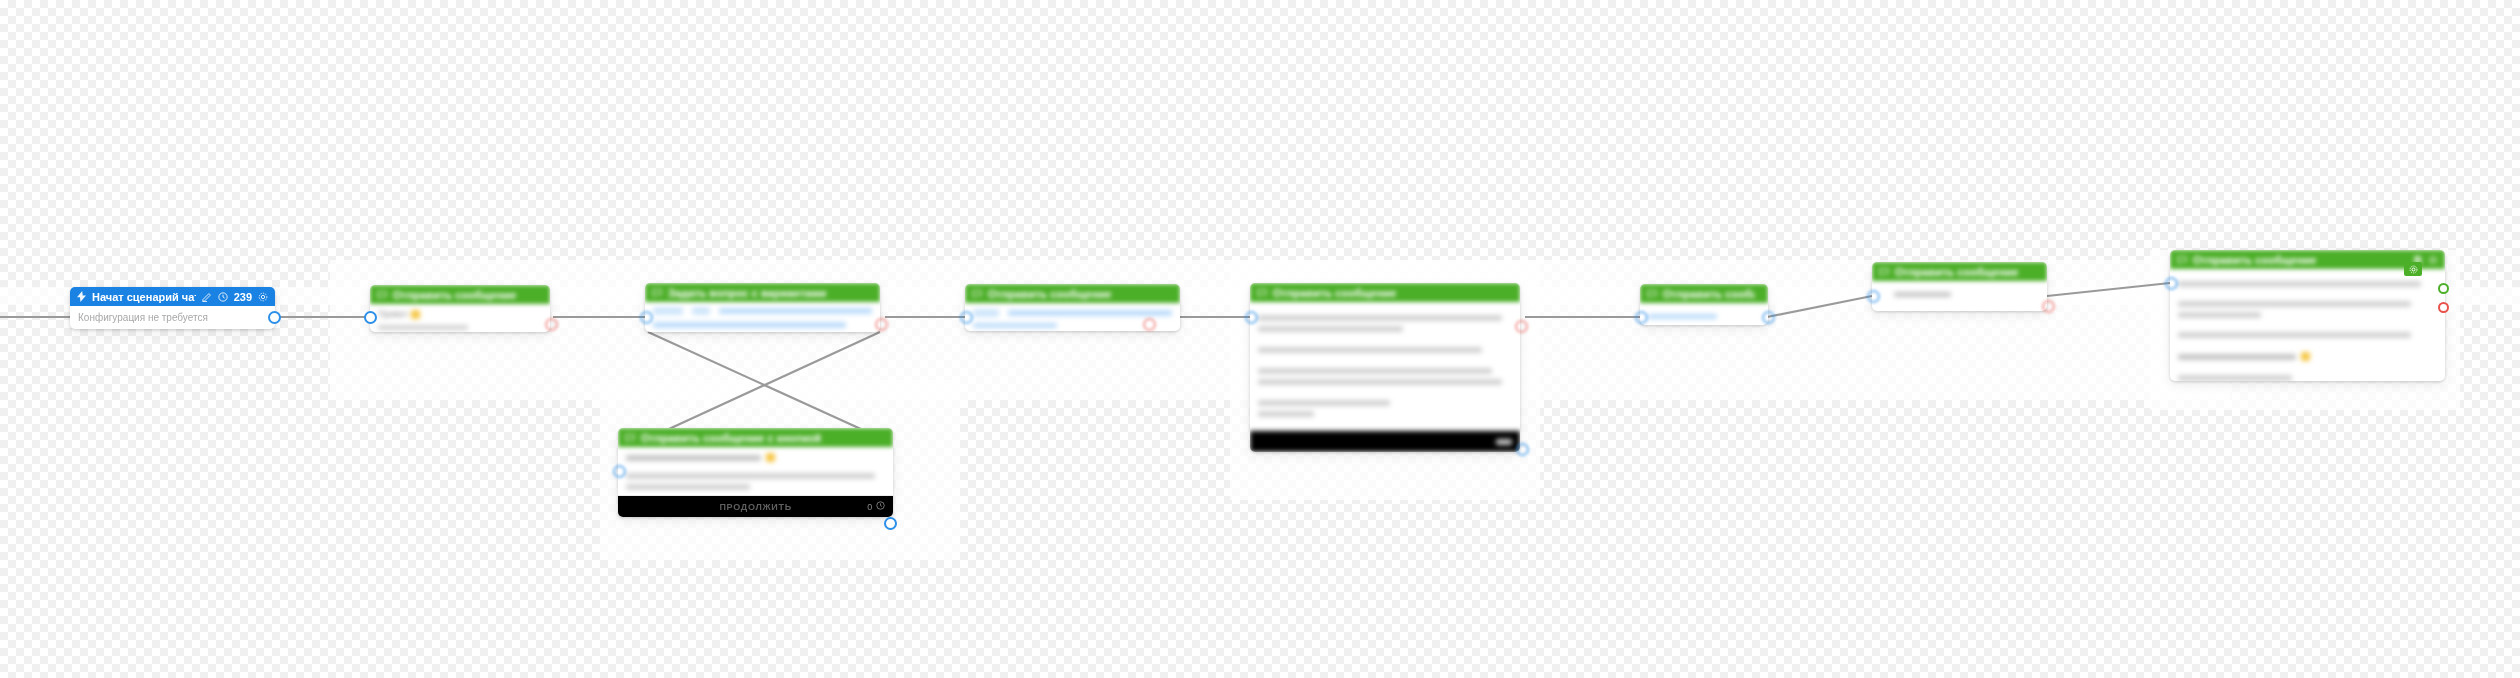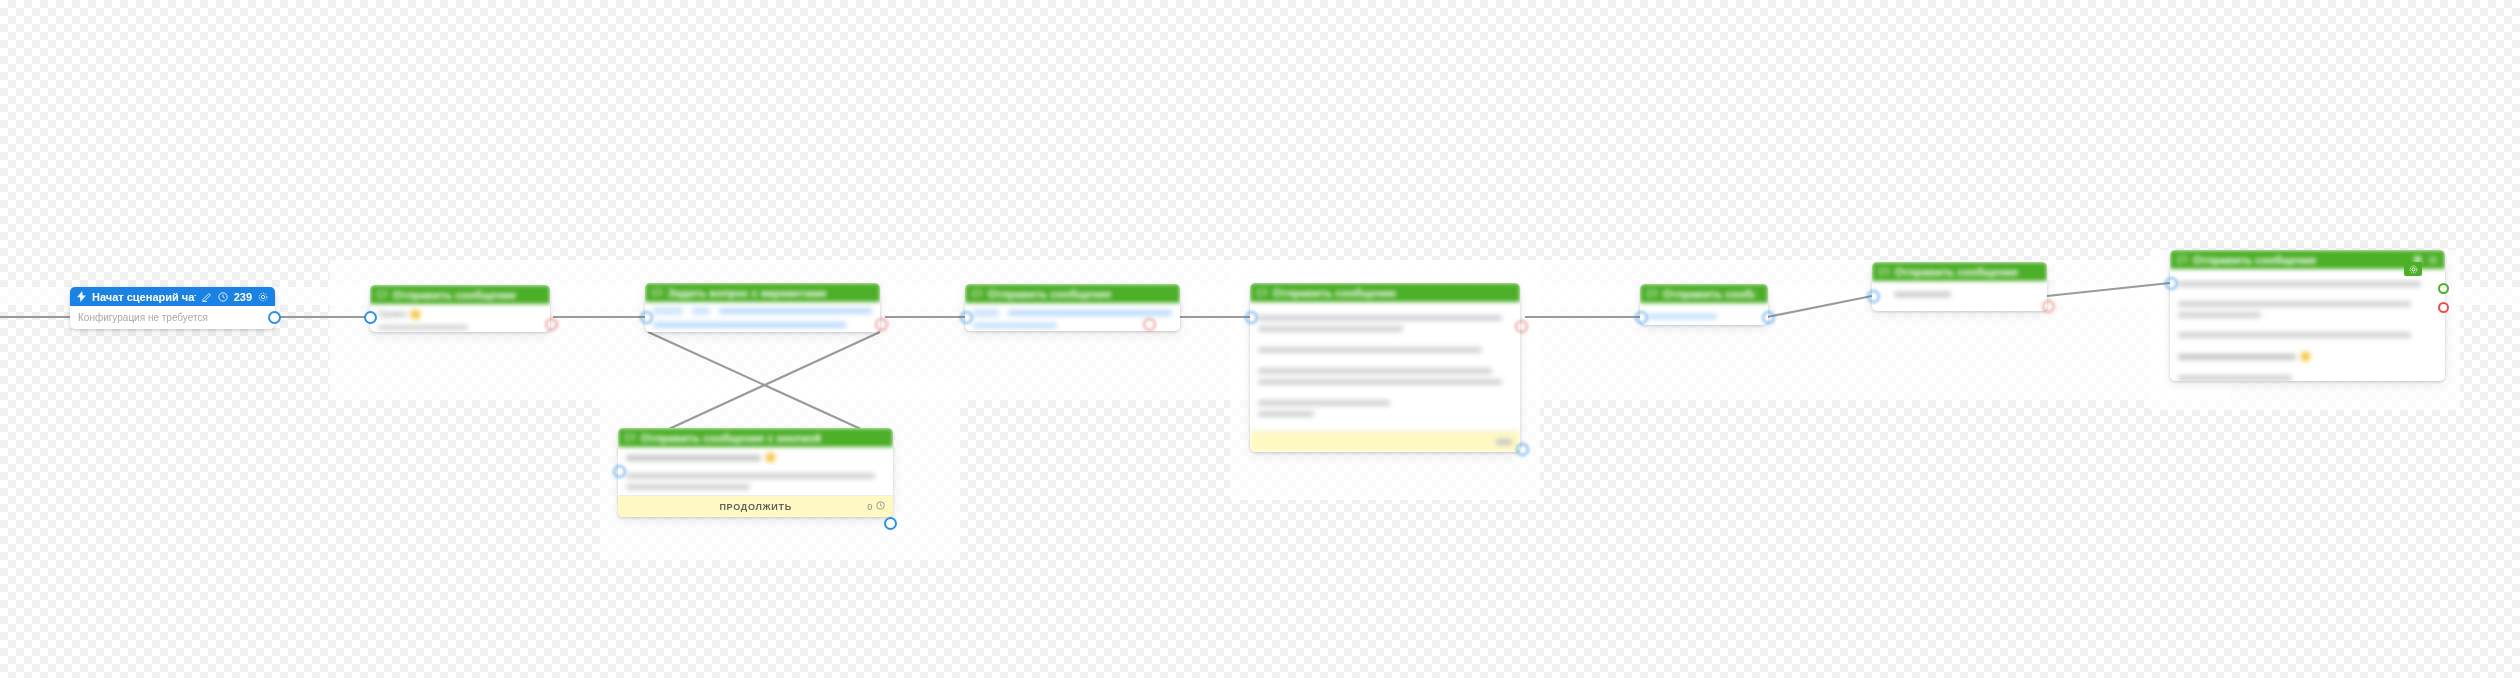--- a/index.html
+++ b/index.html
@@ -117,21 +117,21 @@
     display: inline-block;
     width: 9px; height: 9px;
     background: #f6c744;
     border-radius: 2px;
     vertical-align: middle;
   }
 
   
   .node-footer {
     border-top: 1px solid #ececec;
-    background: #fef9c3;
+    background: #000000;
     height: 22px;
     display: flex;
     align-items: center;
     padding: 0 8px;
     font-size: 9px;
     letter-spacing: .08em;
     color: #6b6b6b;
     box-sizing: border-box;
   }
   .ft-left  { width: 18px; }

